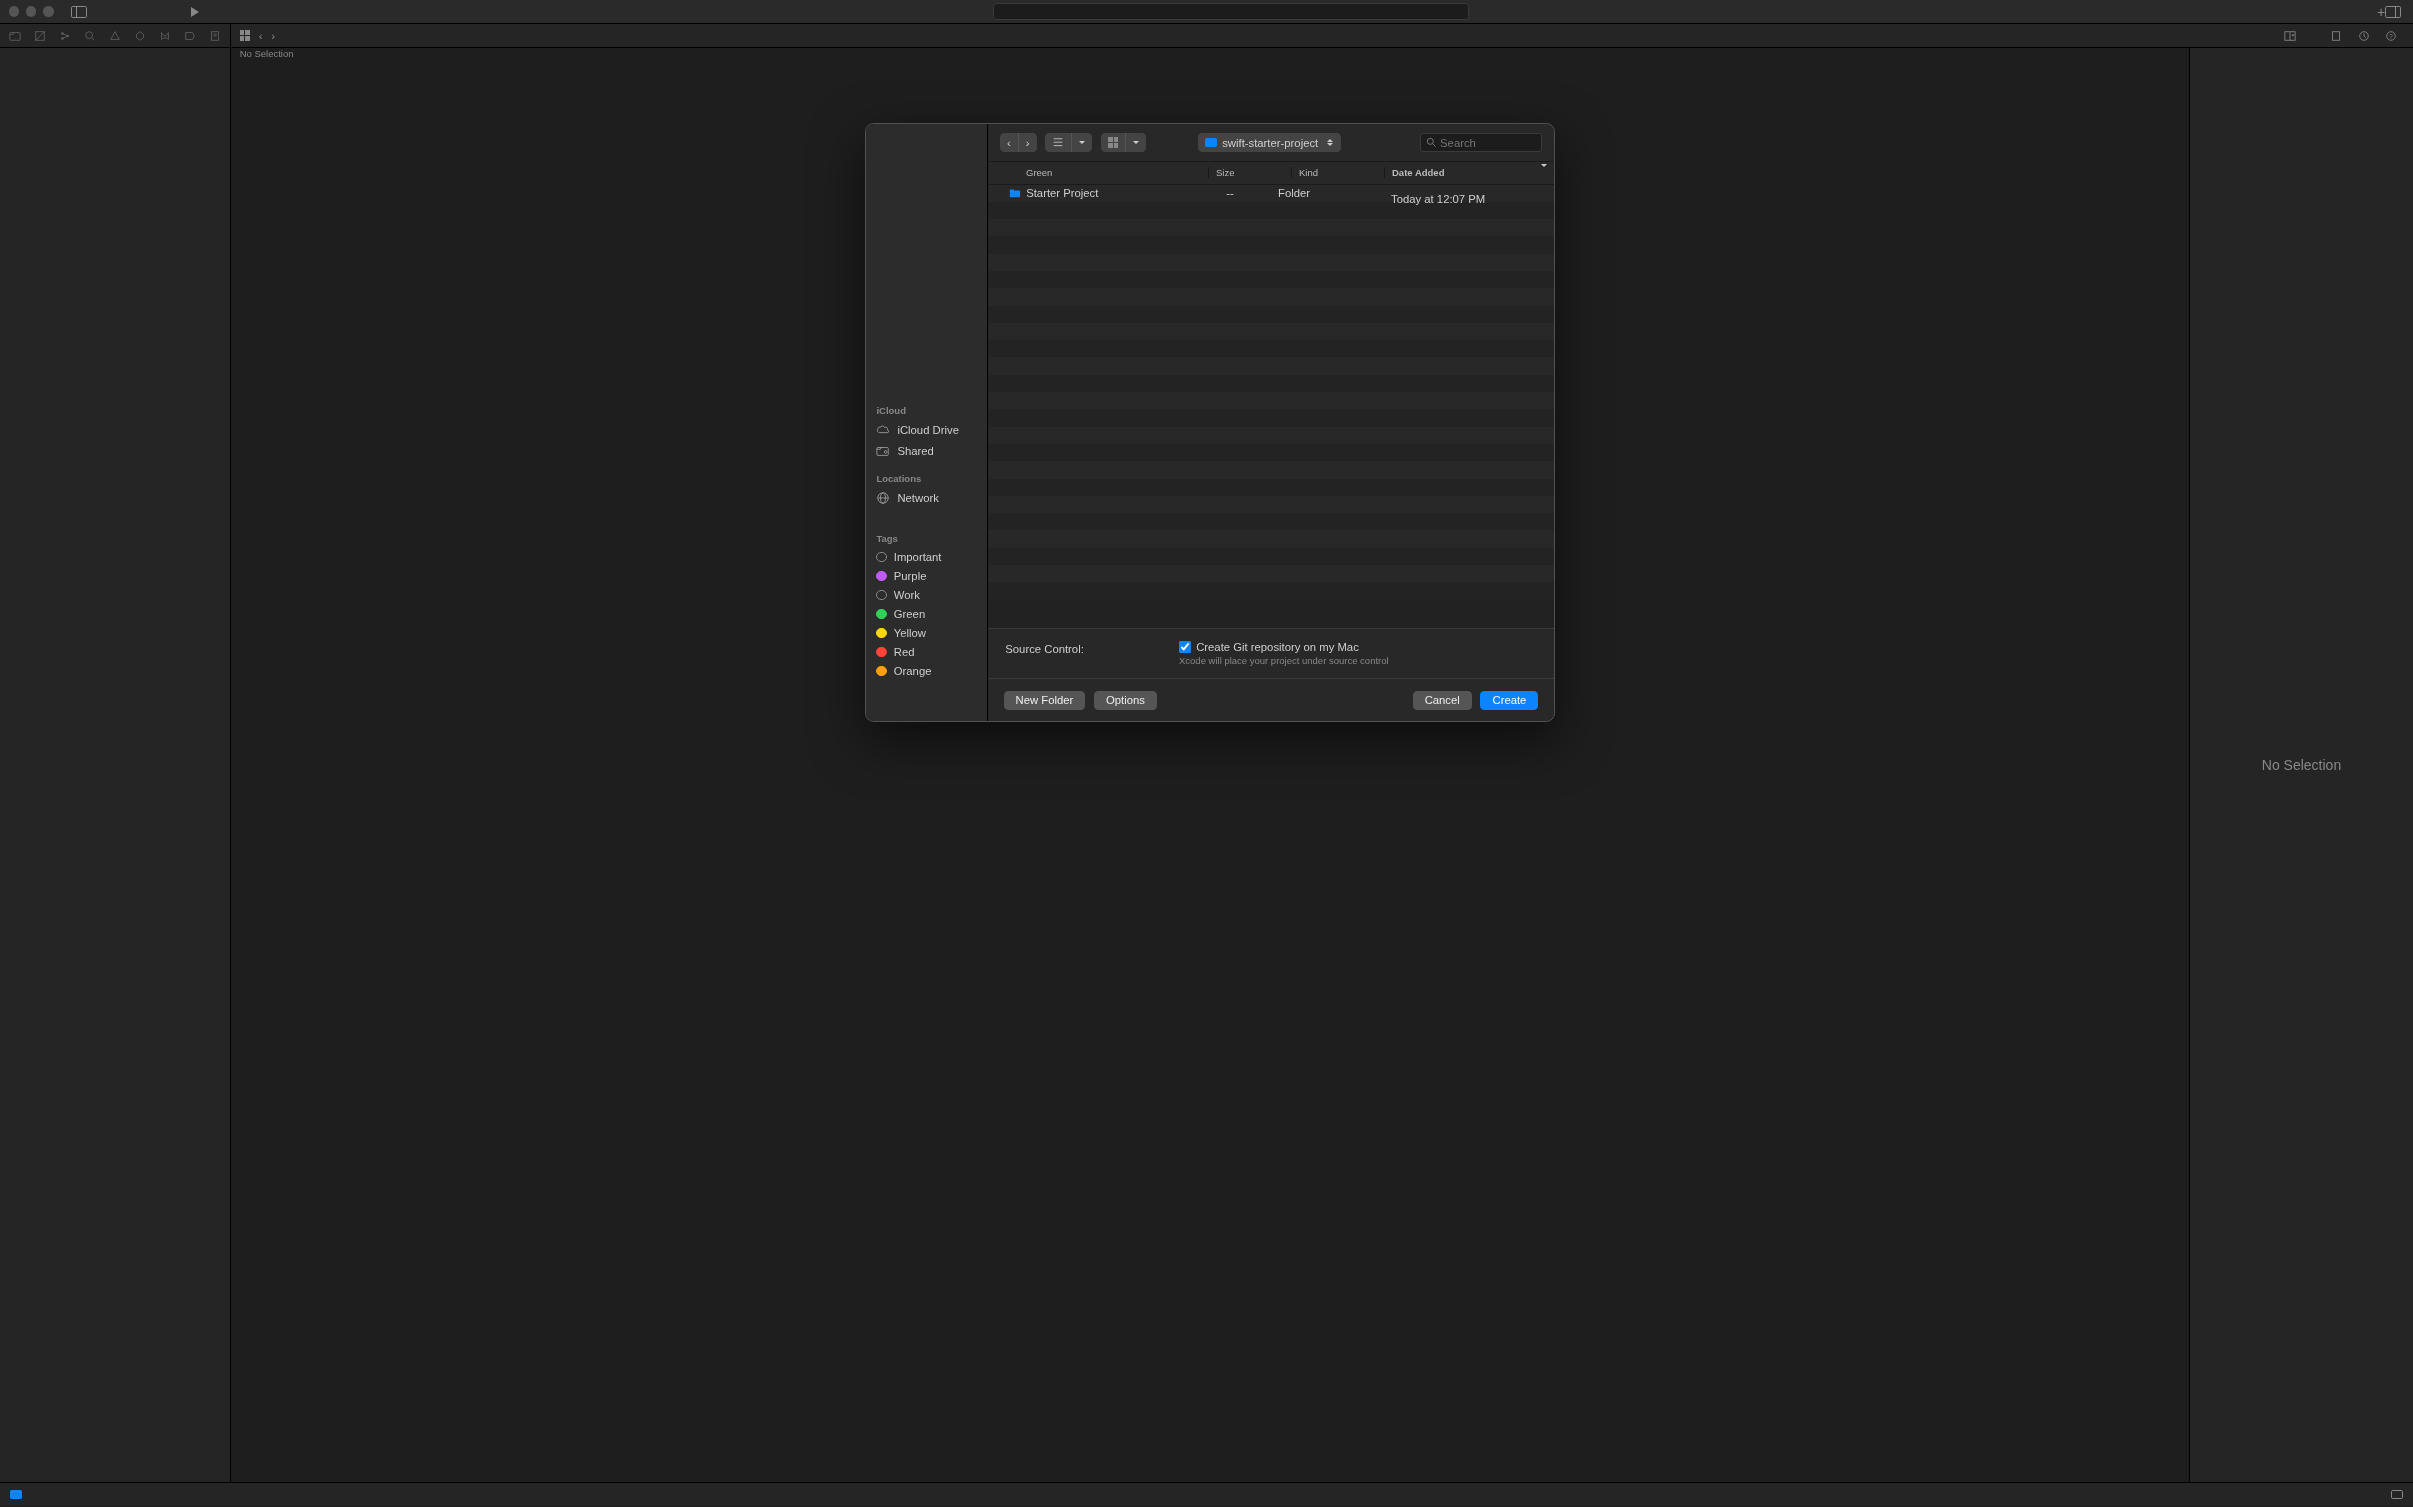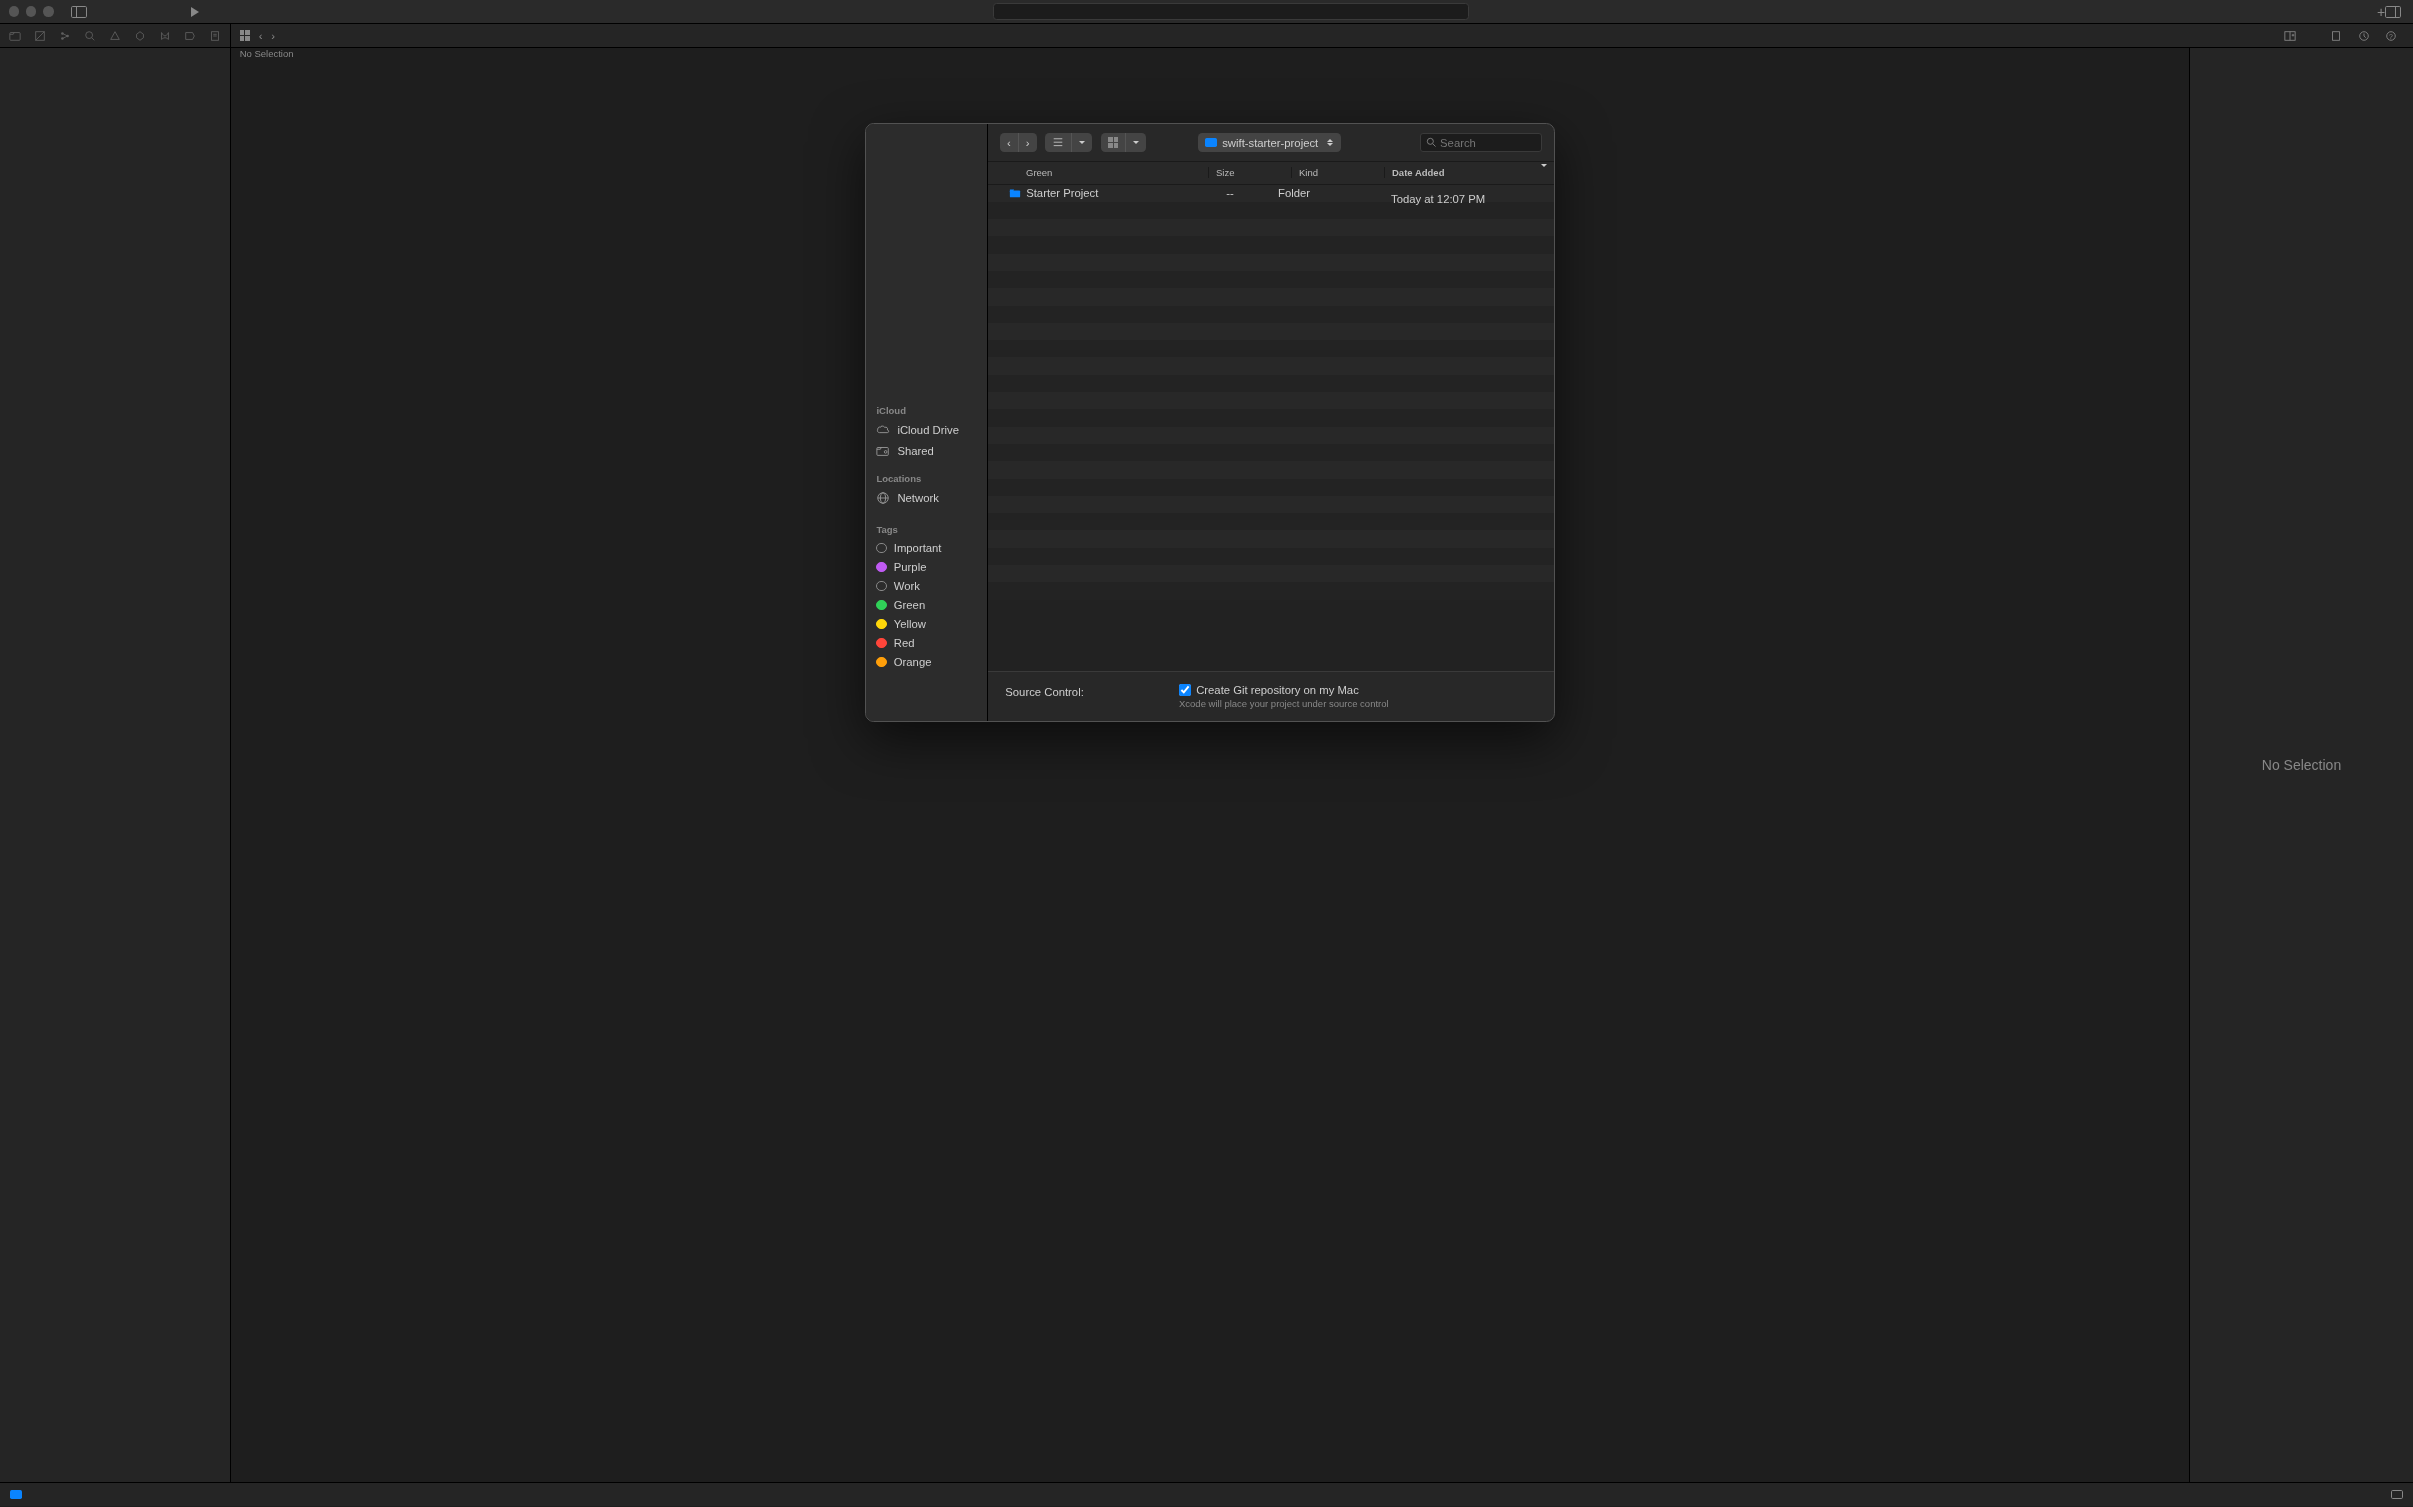--- a/index.html
+++ b/index.html
@@ -241,21 +241,21 @@
           <div class="sp-item">
             <span class="sp-item-icon">
                 <svg width="14" height="14" viewBox="0 0 16 16">
                   <circle cx="8" cy="8" r="6" fill="none" stroke="#ccc"></circle>
                   <ellipse cx="8" cy="8" rx="3" ry="6" fill="none" stroke="#ccc"></ellipse>
                   <line x1="2" y1="8" x2="14" y2="8" stroke="#ccc"></line>
                 </svg>
               </span>
             <span>Network</span>
           </div>
-          <div class="sp-section-title" style="margin-top:12px">Tags</div>
+          <div class="sp-section-title" style="margin-top:21px">Tags</div>
           <div id="tags-container">
               <div class="sp-item">
                 <span class="tag-dot " style="color:#888"></span>
                 <span>Important</span>
               </div>
               <div class="sp-item">
                 <span class="tag-dot filled" style="color:#bf5af2"></span>
                 <span>Purple</span>
               </div>
               <div class="sp-item">
@@ -385,20 +385,27 @@
             <div class="opt-label">Source Control:</div>
             <div class="opt-body">
               <label class="chk">
                 <input type="checkbox" checked="" style="">
                 <span>Create Git repository on my Mac</span>
               </label>
               <div class="opt-hint">Xcode will place your project under source control</div>
             </div>
           </div>
 
+          <div class="sp-footer">
+            <button class="btn">New Folder</button>
+            <button class="btn">Options</button>
+            <span class="spacer"></span>
+            <button class="btn">Cancel</button>
+            <button class="btn primary">Create</button>
+          </div>
         </div>
       </div>
     </div>
   </div>
   <div class="right-insp">
     <span>No Selection</span>
   </div>
 </div>
 
 <div class="bottom-bar">

